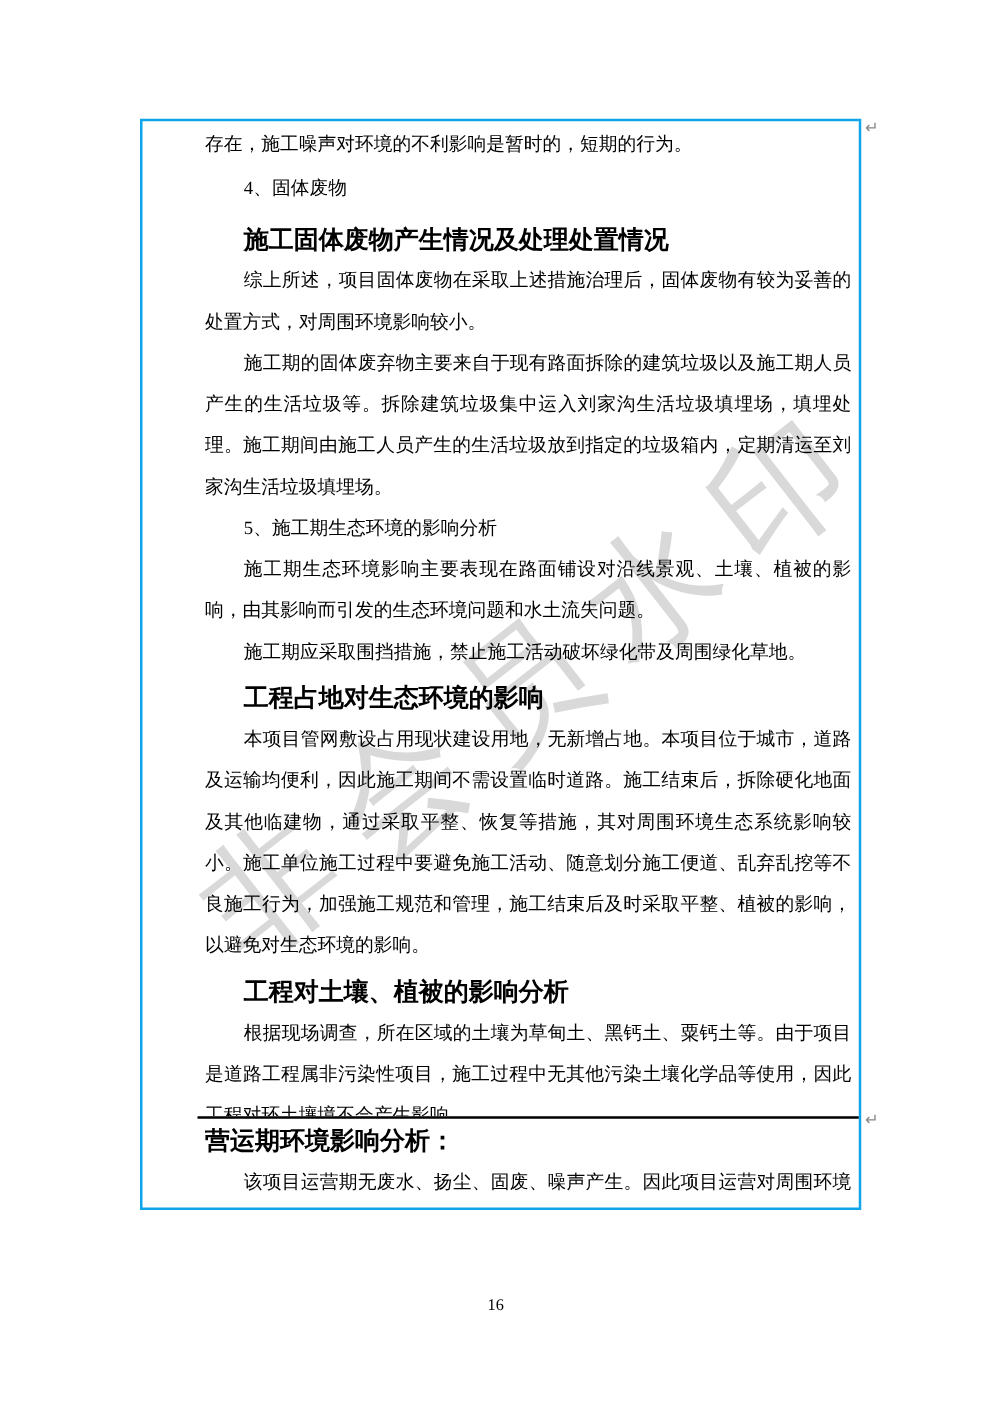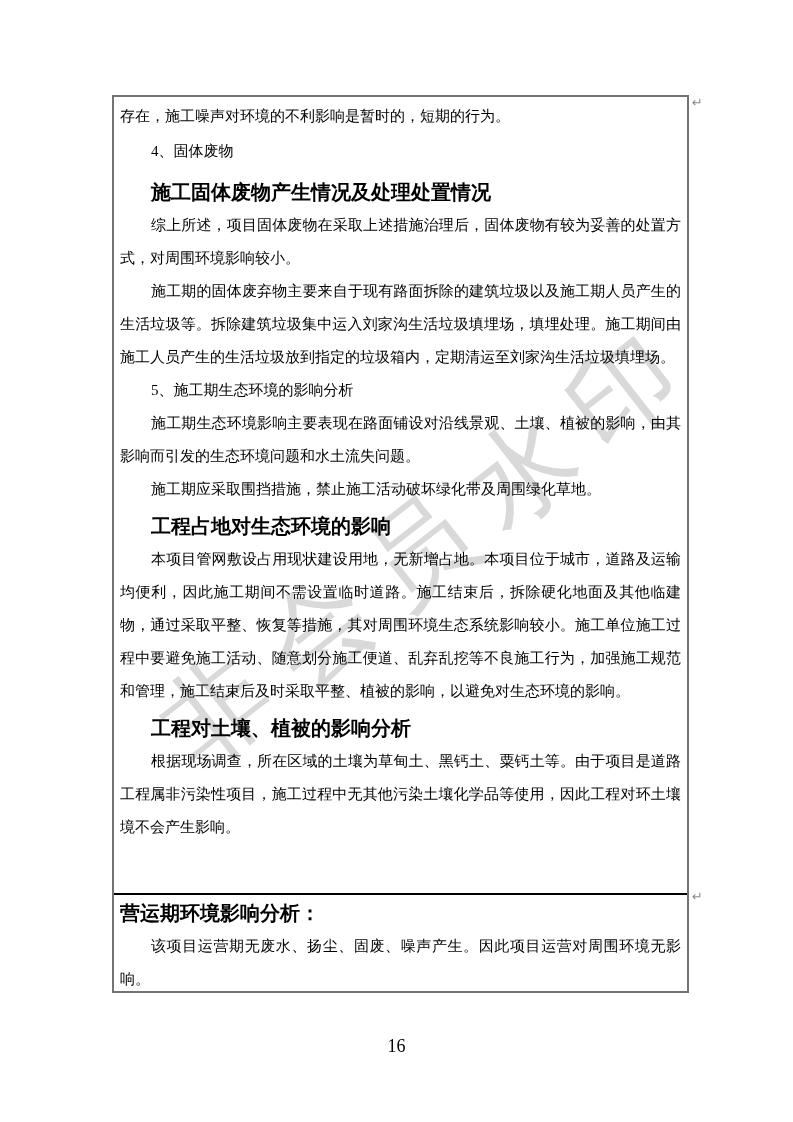--- a/index.html
+++ b/index.html
@@ -21,31 +21,32 @@
     color: #d9d9d9;
     white-space: nowrap;
     z-index: 0;
     font-family: "Liberation Sans", "DejaVu Sans", sans-serif;
     user-select: none;
   }
   .doc-table {
     position: absolute;
     left: 112px; top: 95px;
     width: 577px;
-    border: 2px solid #737373;
+    border: 2px solid #0ea5e9;
     z-index: 1;
     background: transparent;
+    padding-left: 44px;
   }
   .row1 {
     height: 796px;
     padding: 3px 6px 0 6px;
     overflow: hidden;
   }
   .row2 {
-    height: 98px;
+    height: 73px;
     border-top: 2px solid #000000;
     padding: 2px 6px 0 6px;
     overflow: hidden;
   }
   .para {
     font-size: 15px;
     line-height: 33px;
     text-align: justify;
     word-break: break-all;
     text-indent: 31px;
@@ -69,21 +70,21 @@
     z-index: 2;
     font-family: "DejaVu Sans", sans-serif;
   }
   .return-mark.top { left: 692px; top: 95px; }
   .return-mark.mid { left: 692px; top: 889px; }
   .page-footer {
     position: absolute;
     left: 0; right: 0;
     top: 1036px;
     text-align: center;
-    font-size: 18px;
+    font-size: 13px;
     color: #000000;
     z-index: 1;
   }
 </style>
 </head>
 <body>
 
 <div class="watermark">非会员水印</div>
 
 <span class="return-mark top">↵</span>

